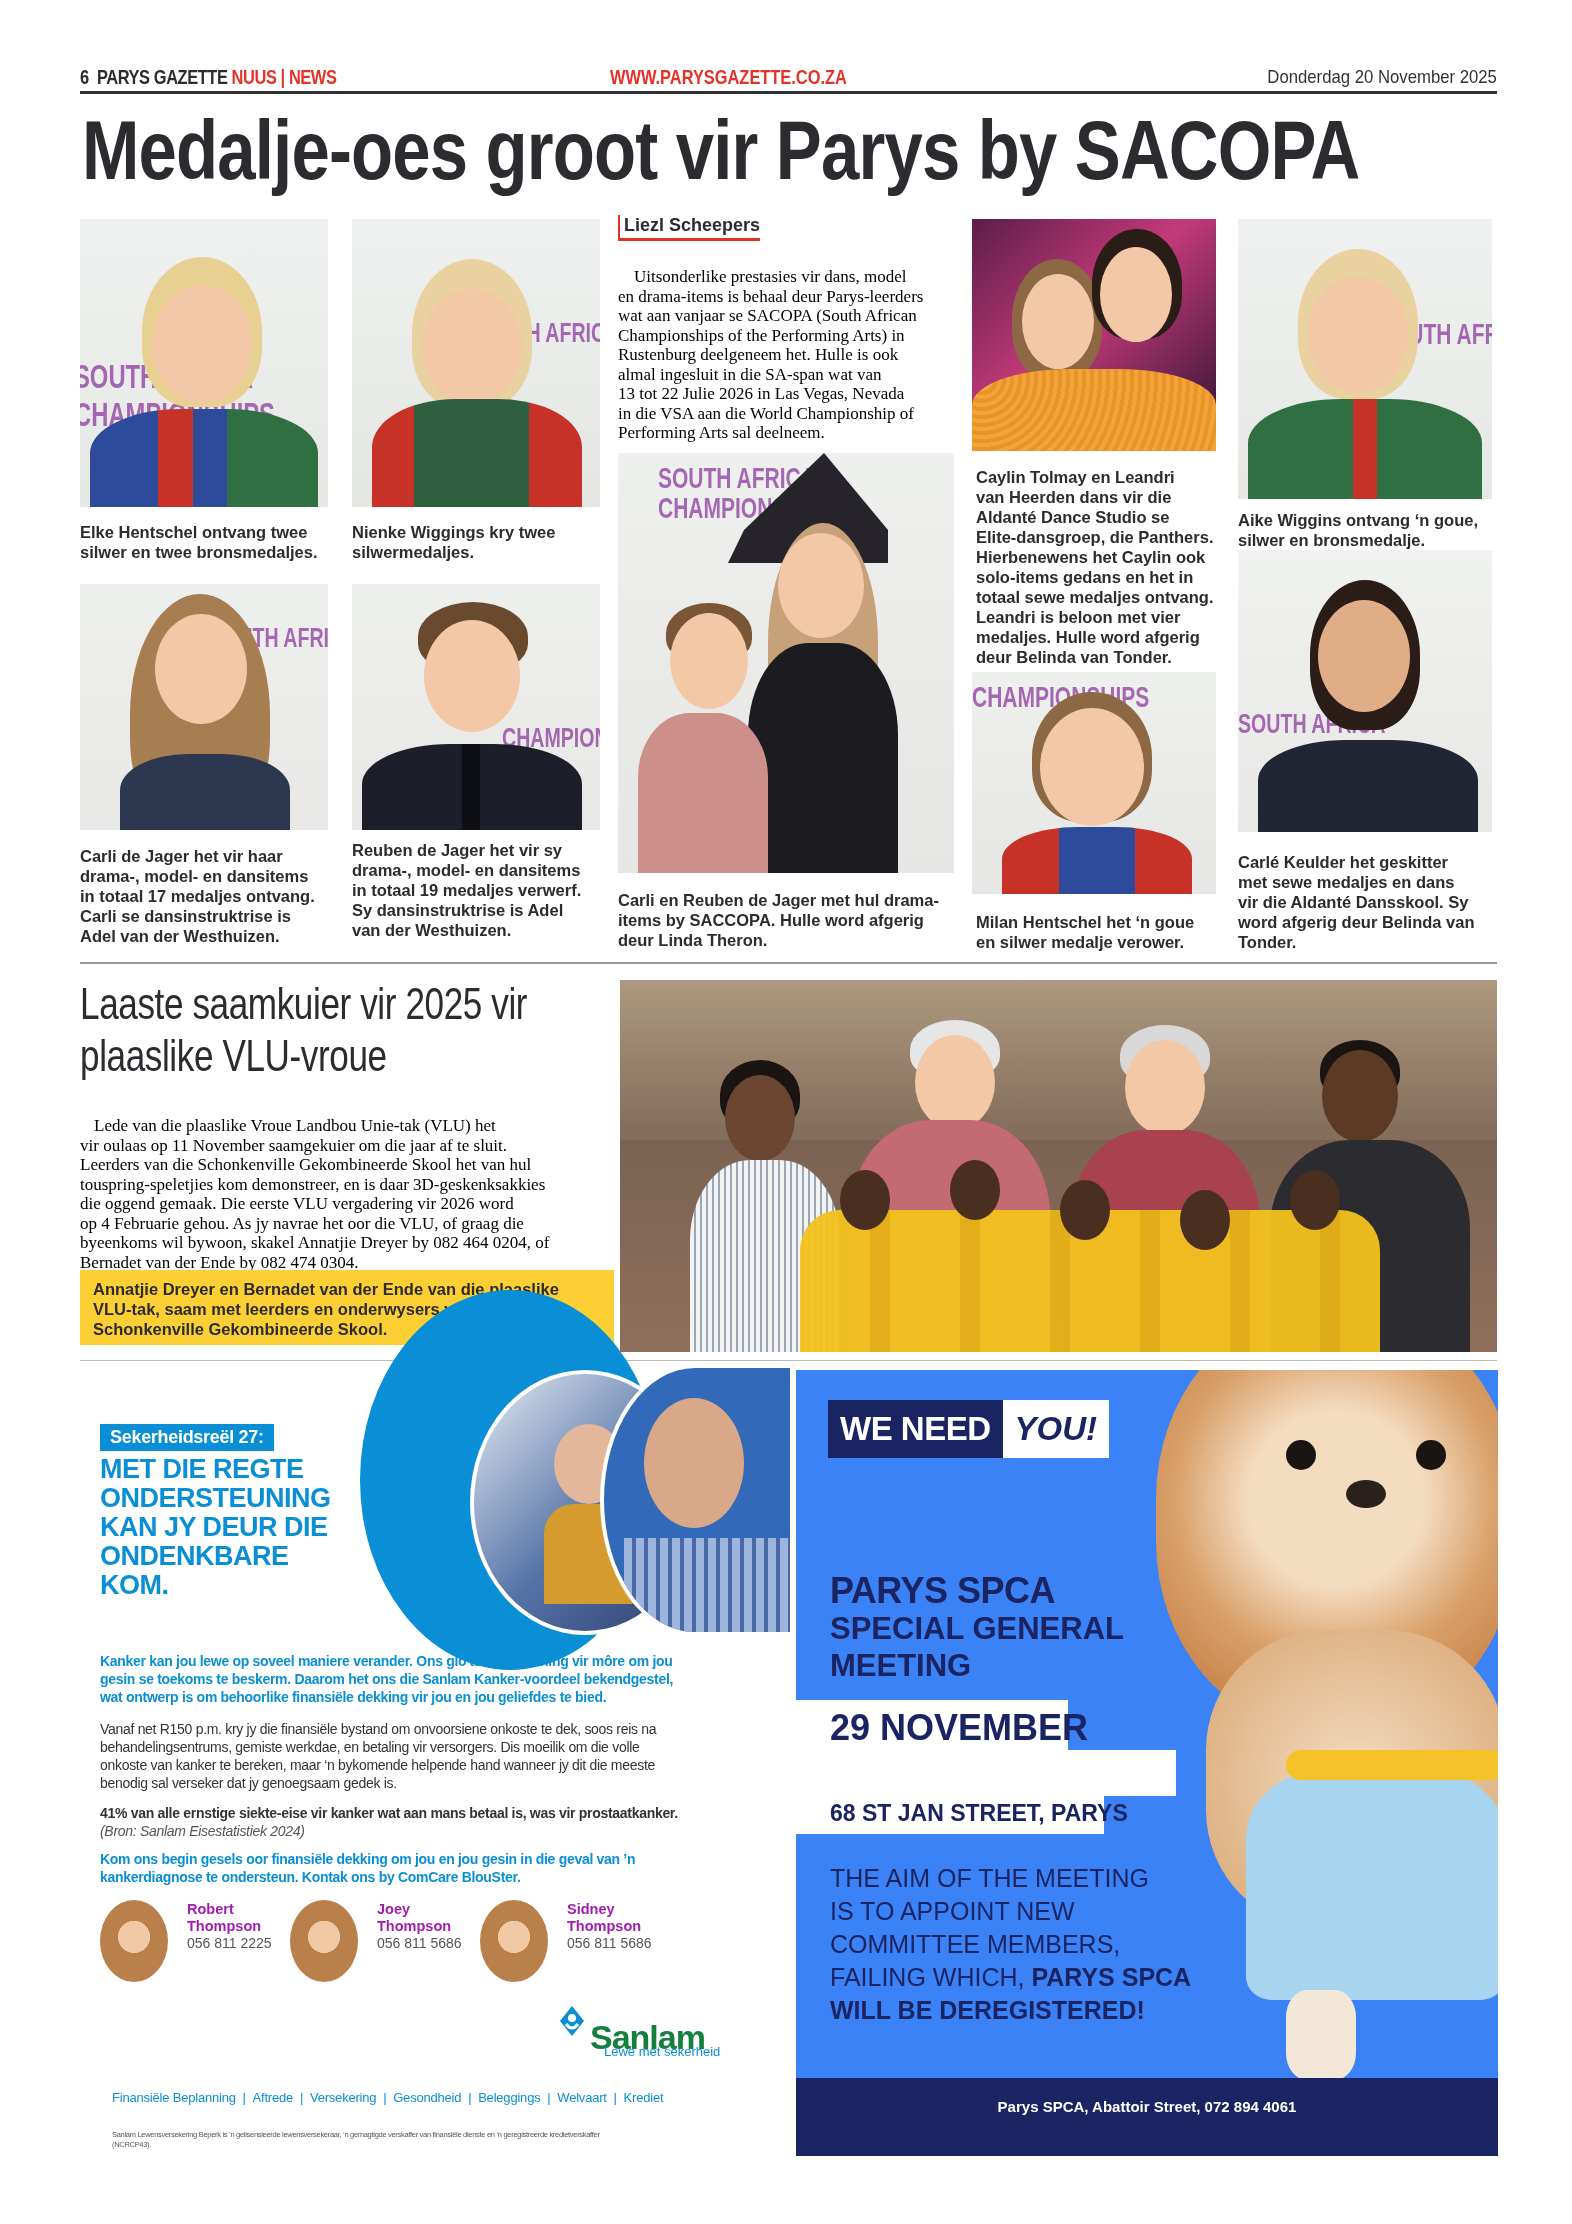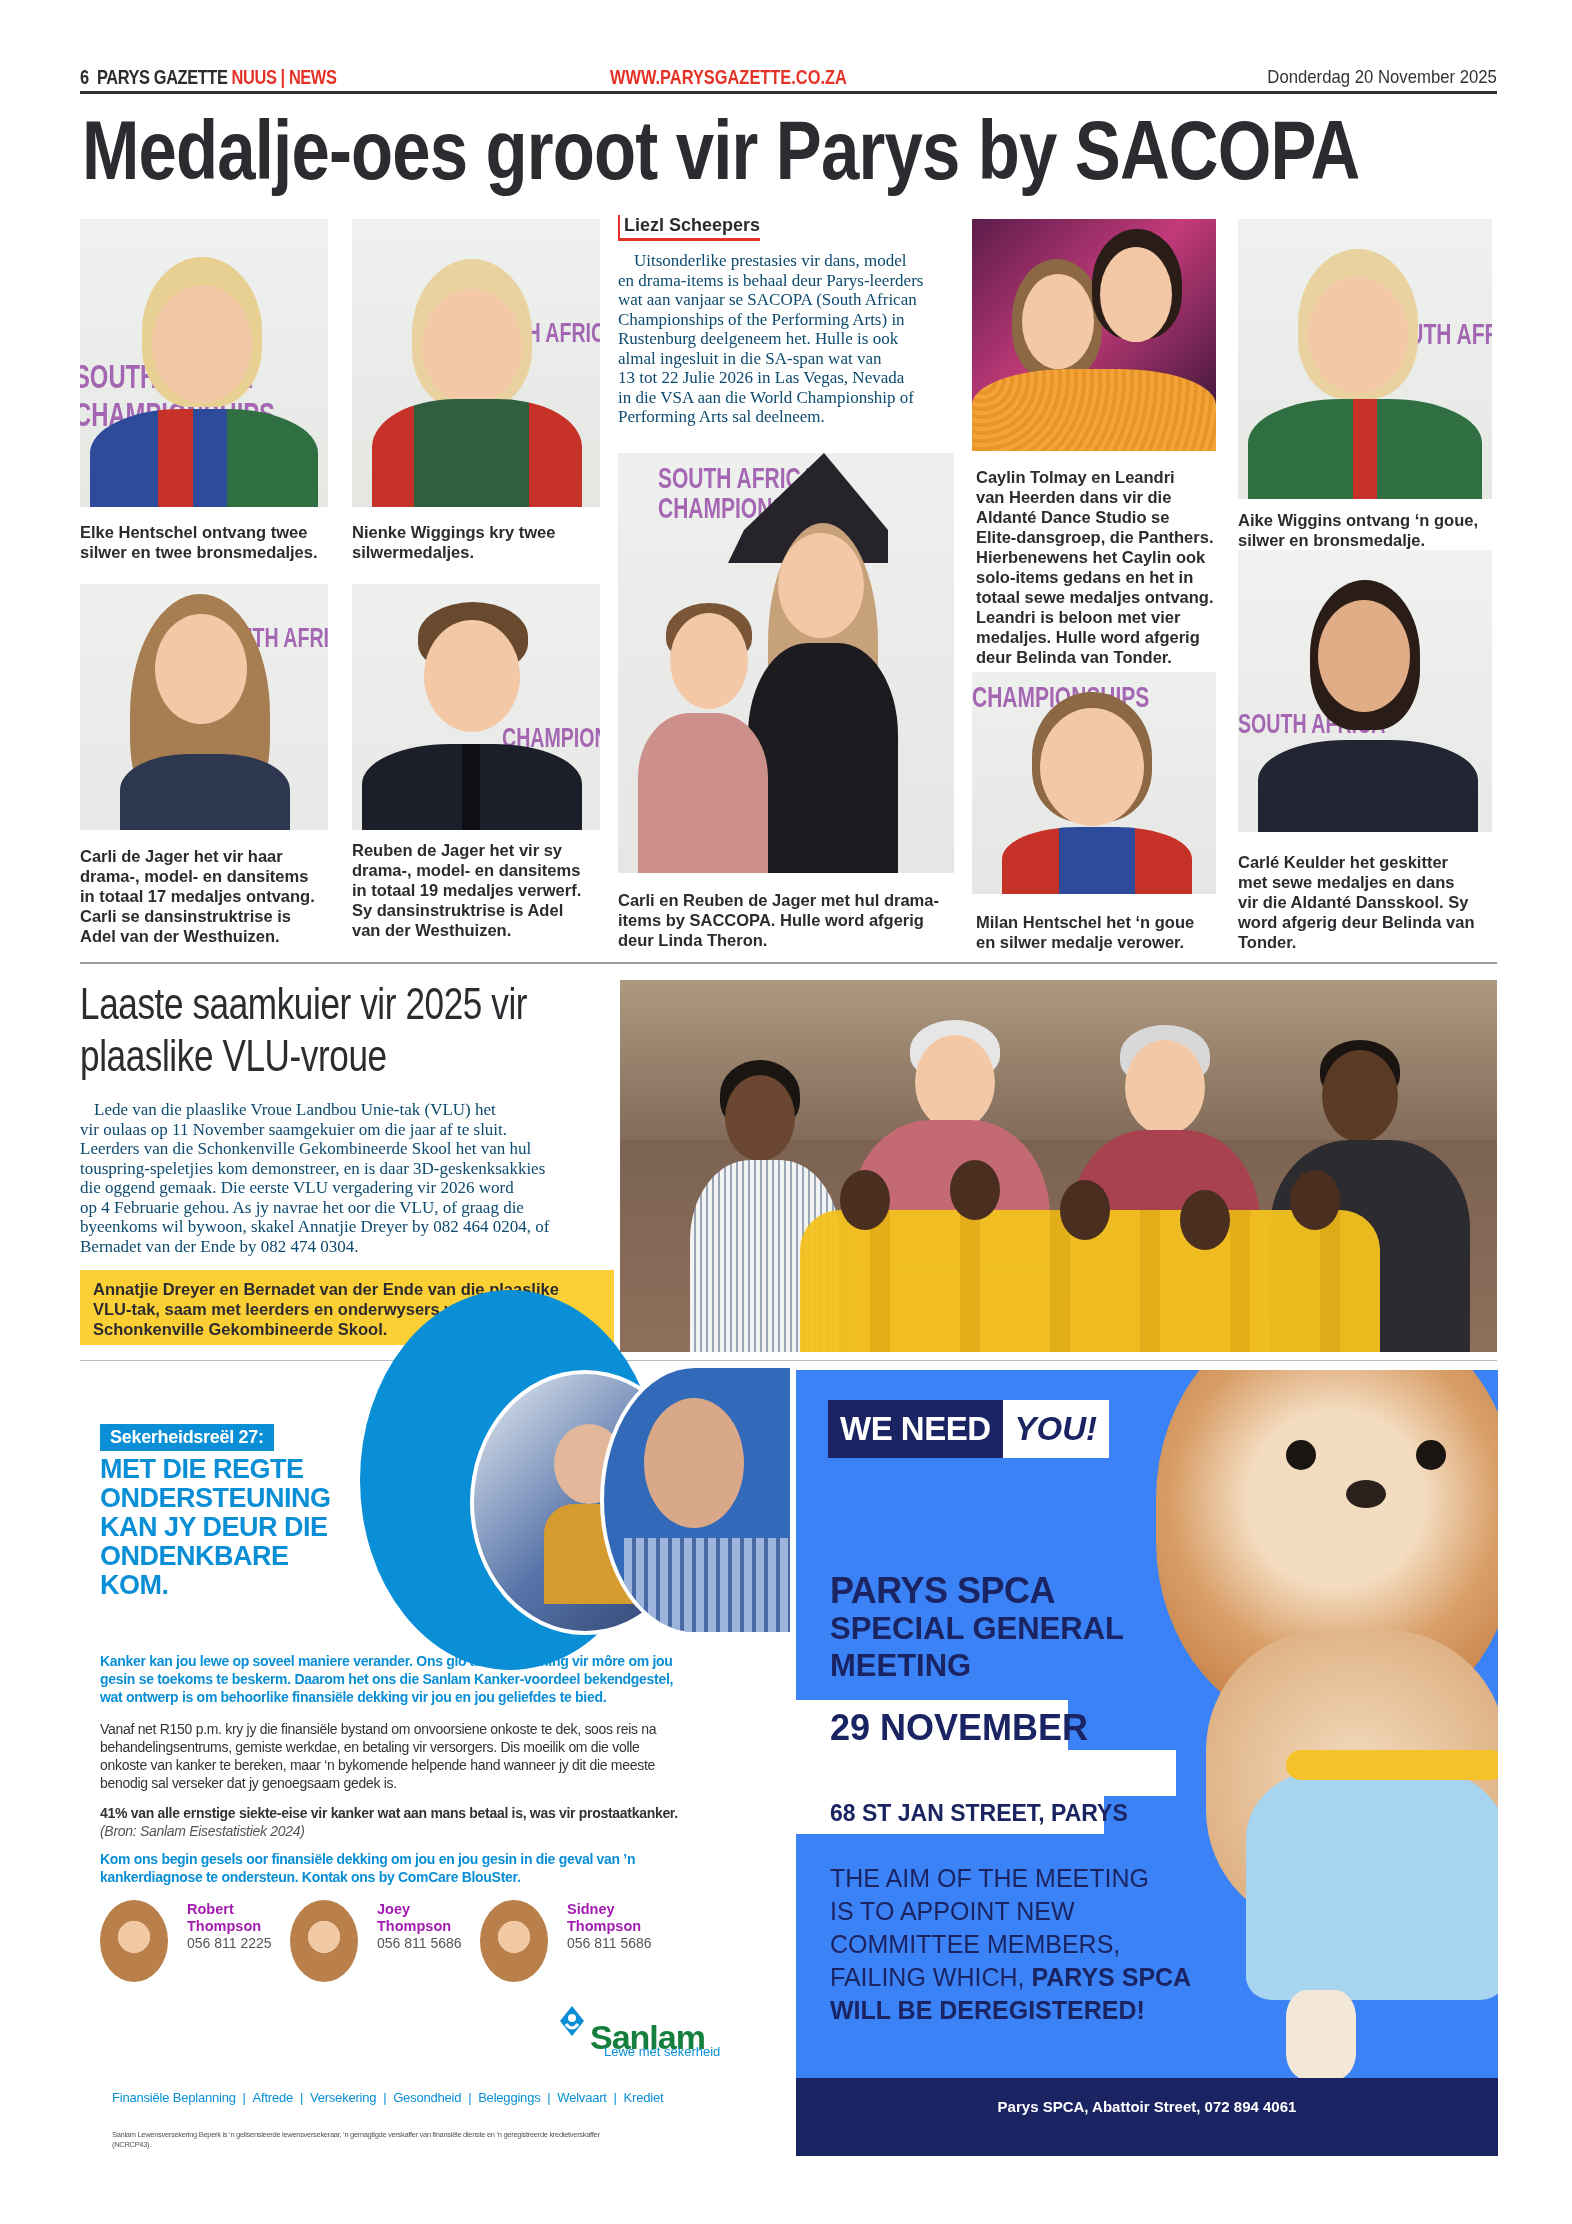--- a/index.html
+++ b/index.html
@@ -20,21 +20,21 @@
   
   .photo { position: absolute; overflow: hidden; }
   .photo .banner { position: absolute; font: bold 34px "Liberation Sans", sans-serif; color: #8d3aa0; opacity: 0.75; transform: scaleX(0.7); transform-origin: left; white-space: nowrap; line-height: 1; }
   .photo .face { position: absolute; border-radius: 50%; background: #f3c8a7; }
   .photo .hair { position: absolute; border-radius: 50% 50% 40% 40%; }
   .photo .body { position: absolute; border-radius: 40% 40% 0 0; }
 
   .caption { position: absolute; font: bold 16.5px "Liberation Sans", sans-serif; line-height: 20px; color: #2b2b30; }
 
   .byline { position: absolute; left: 618px; top: 215px; font: bold 18px "Liberation Sans", sans-serif; color: #2b2b30; padding-left: 4px; padding-bottom: 2px; border-left: 2px solid #e53227; border-bottom: 3px solid #e53227; }
-  .body-text { position: absolute; font: 17px "Liberation Serif", serif; line-height: 19.5px; color: #0c4a6e; }
+  .body-text { position: absolute; font: 17px "Liberation Serif", serif; line-height: 19.5px; color: #000000; margin-top: 16px; }
 
   .hr { position: absolute; height: 2px; background: #9a9a9a; }
 
   .sub-headline { position: absolute; left: 80px; top: 978px; font: 45px "Liberation Sans Narrow", "Liberation Sans", sans-serif; line-height: 52px; color: #2b2b30; transform: scaleX(0.78); transform-origin: left; white-space: nowrap; letter-spacing: -0.5px; }
 
   .yellow-cap { position: absolute; left: 80px; top: 1270px; width: 534px; height: 75px; background: #fcd034; font: bold 16.5px "Liberation Sans", sans-serif; line-height: 20px; padding: 9px 13px; color: #2b2b30; }
 
   
   .sanlam { position: absolute; left: 80px; top: 1370px; width: 692px; height: 800px; }
   .blue { color: #0a8fd6; }

